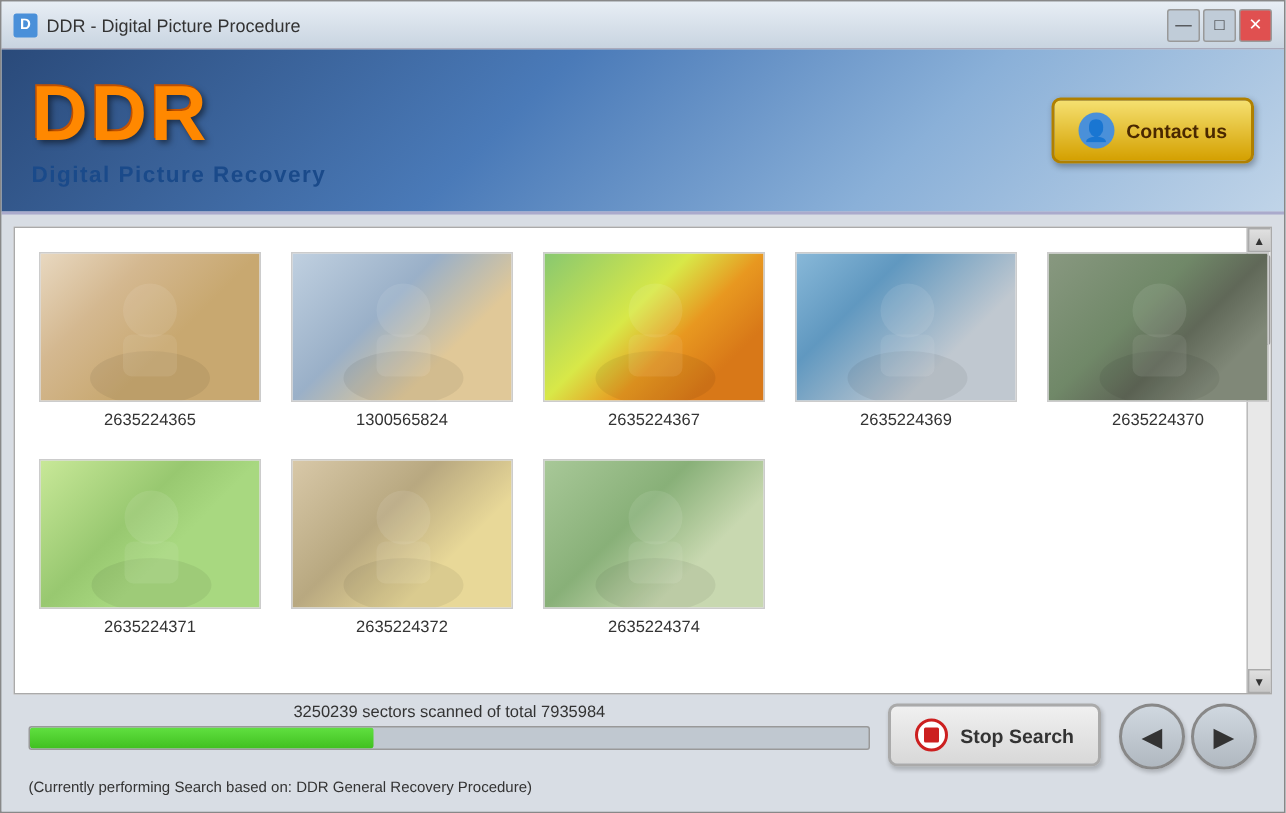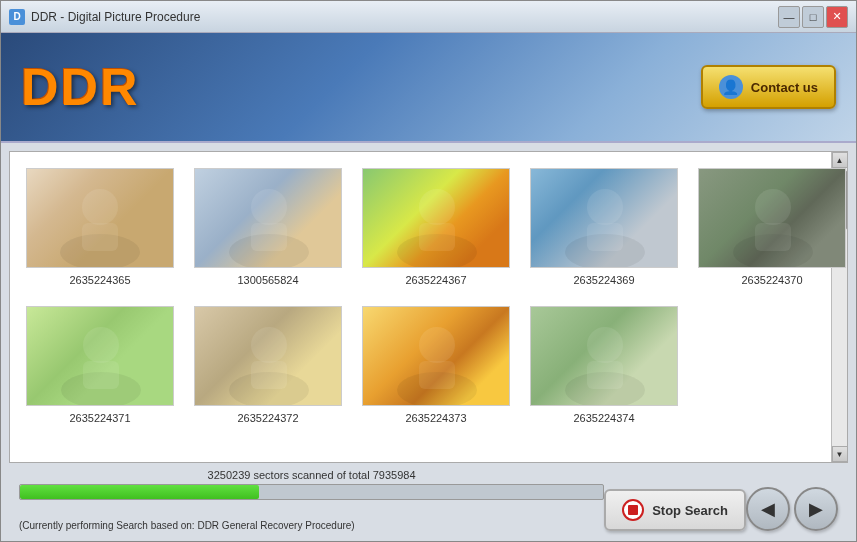--- a/index.html
+++ b/index.html
@@ -197,22 +197,22 @@
 
     
     .statusbar {
       background: #d8dde4;
       padding: 6px 10px 4px;
       flex-shrink: 0;
     }
 
     .status-row {
       display: flex;
-      align-items: flex-end;
-      gap: 0;
+      align-items: flex-start;
+      gap: 12px;
     }
 
     .status-left {
       flex: 1;
     }
 
     .progress-label {
       font-size: 11px;
       color: #333;
       margin-bottom: 3px;
@@ -295,20 +295,21 @@
   <div class="titlebar-controls">
     <div class="titlebar-btn">—</div>
     <div class="titlebar-btn">□</div>
     <div class="titlebar-btn close">✕</div>
   </div>
 </div>
 
 <div class="header">
   <div class="header-left">
     <div class="header-logo">DDR</div>
+    <div class="header-subtitle">Digital Picture Recovery</div>
   </div>
   <button class="contact-btn">
     <div class="contact-icon">👤</div>
     <span>Contact us</span>
   </button>
 </div>
 
 <div class="main">
   <div class="gallery-container">
 
@@ -383,30 +384,20 @@
           </div>
           <div class="gallery-item">
             <div class="gallery-thumb" style="background: linear-gradient(135deg, rgb(216, 200, 168) 0%, rgb(184, 168, 128) 40%, rgb(232, 216, 152) 70%);">
               <svg width="148" height="100" xmlns="http://www.w3.org/2000/svg" style="opacity:0.3; position:absolute; bottom:0;">
     <ellipse cx="74" cy="85" rx="40" ry="18" fill="rgba(0,0,0,0.2)"></ellipse>
     <circle cx="74" cy="40" r="18" fill="rgba(255,255,255,0.3)"></circle>
     <rect x="56" y="56" width="36" height="28" rx="6" fill="rgba(255,255,255,0.25)"></rect>
   </svg>
             </div>
             <div class="gallery-label">2635224372</div>
-          </div>
-          <div class="gallery-item">
-            <div class="gallery-thumb" style="background: linear-gradient(135deg, rgb(248, 216, 112) 0%, rgb(232, 160, 48) 40%, rgb(200, 120, 32) 60%, rgb(248, 200, 64) 80%);">
-              <svg width="148" height="100" xmlns="http://www.w3.org/2000/svg" style="opacity:0.3; position:absolute; bottom:0;">
-    <ellipse cx="74" cy="85" rx="40" ry="18" fill="rgba(0,0,0,0.2)"></ellipse>
-    <circle cx="74" cy="40" r="18" fill="rgba(255,255,255,0.3)"></circle>
-    <rect x="56" y="56" width="36" height="28" rx="6" fill="rgba(255,255,255,0.25)"></rect>
-  </svg>
-            </div>
-            <div class="gallery-label">2635224373</div>
           </div>
           <div class="gallery-item">
             <div class="gallery-thumb" style="background: linear-gradient(135deg, rgb(168, 200, 152) 0%, rgb(136, 176, 120) 40%, rgb(200, 216, 176) 70%);">
               <svg width="148" height="100" xmlns="http://www.w3.org/2000/svg" style="opacity:0.3; position:absolute; bottom:0;">
     <ellipse cx="74" cy="85" rx="40" ry="18" fill="rgba(0,0,0,0.2)"></ellipse>
     <circle cx="74" cy="40" r="18" fill="rgba(255,255,255,0.3)"></circle>
     <rect x="56" y="56" width="36" height="28" rx="6" fill="rgba(255,255,255,0.25)"></rect>
   </svg>
             </div>
             <div class="gallery-label">2635224374</div>

